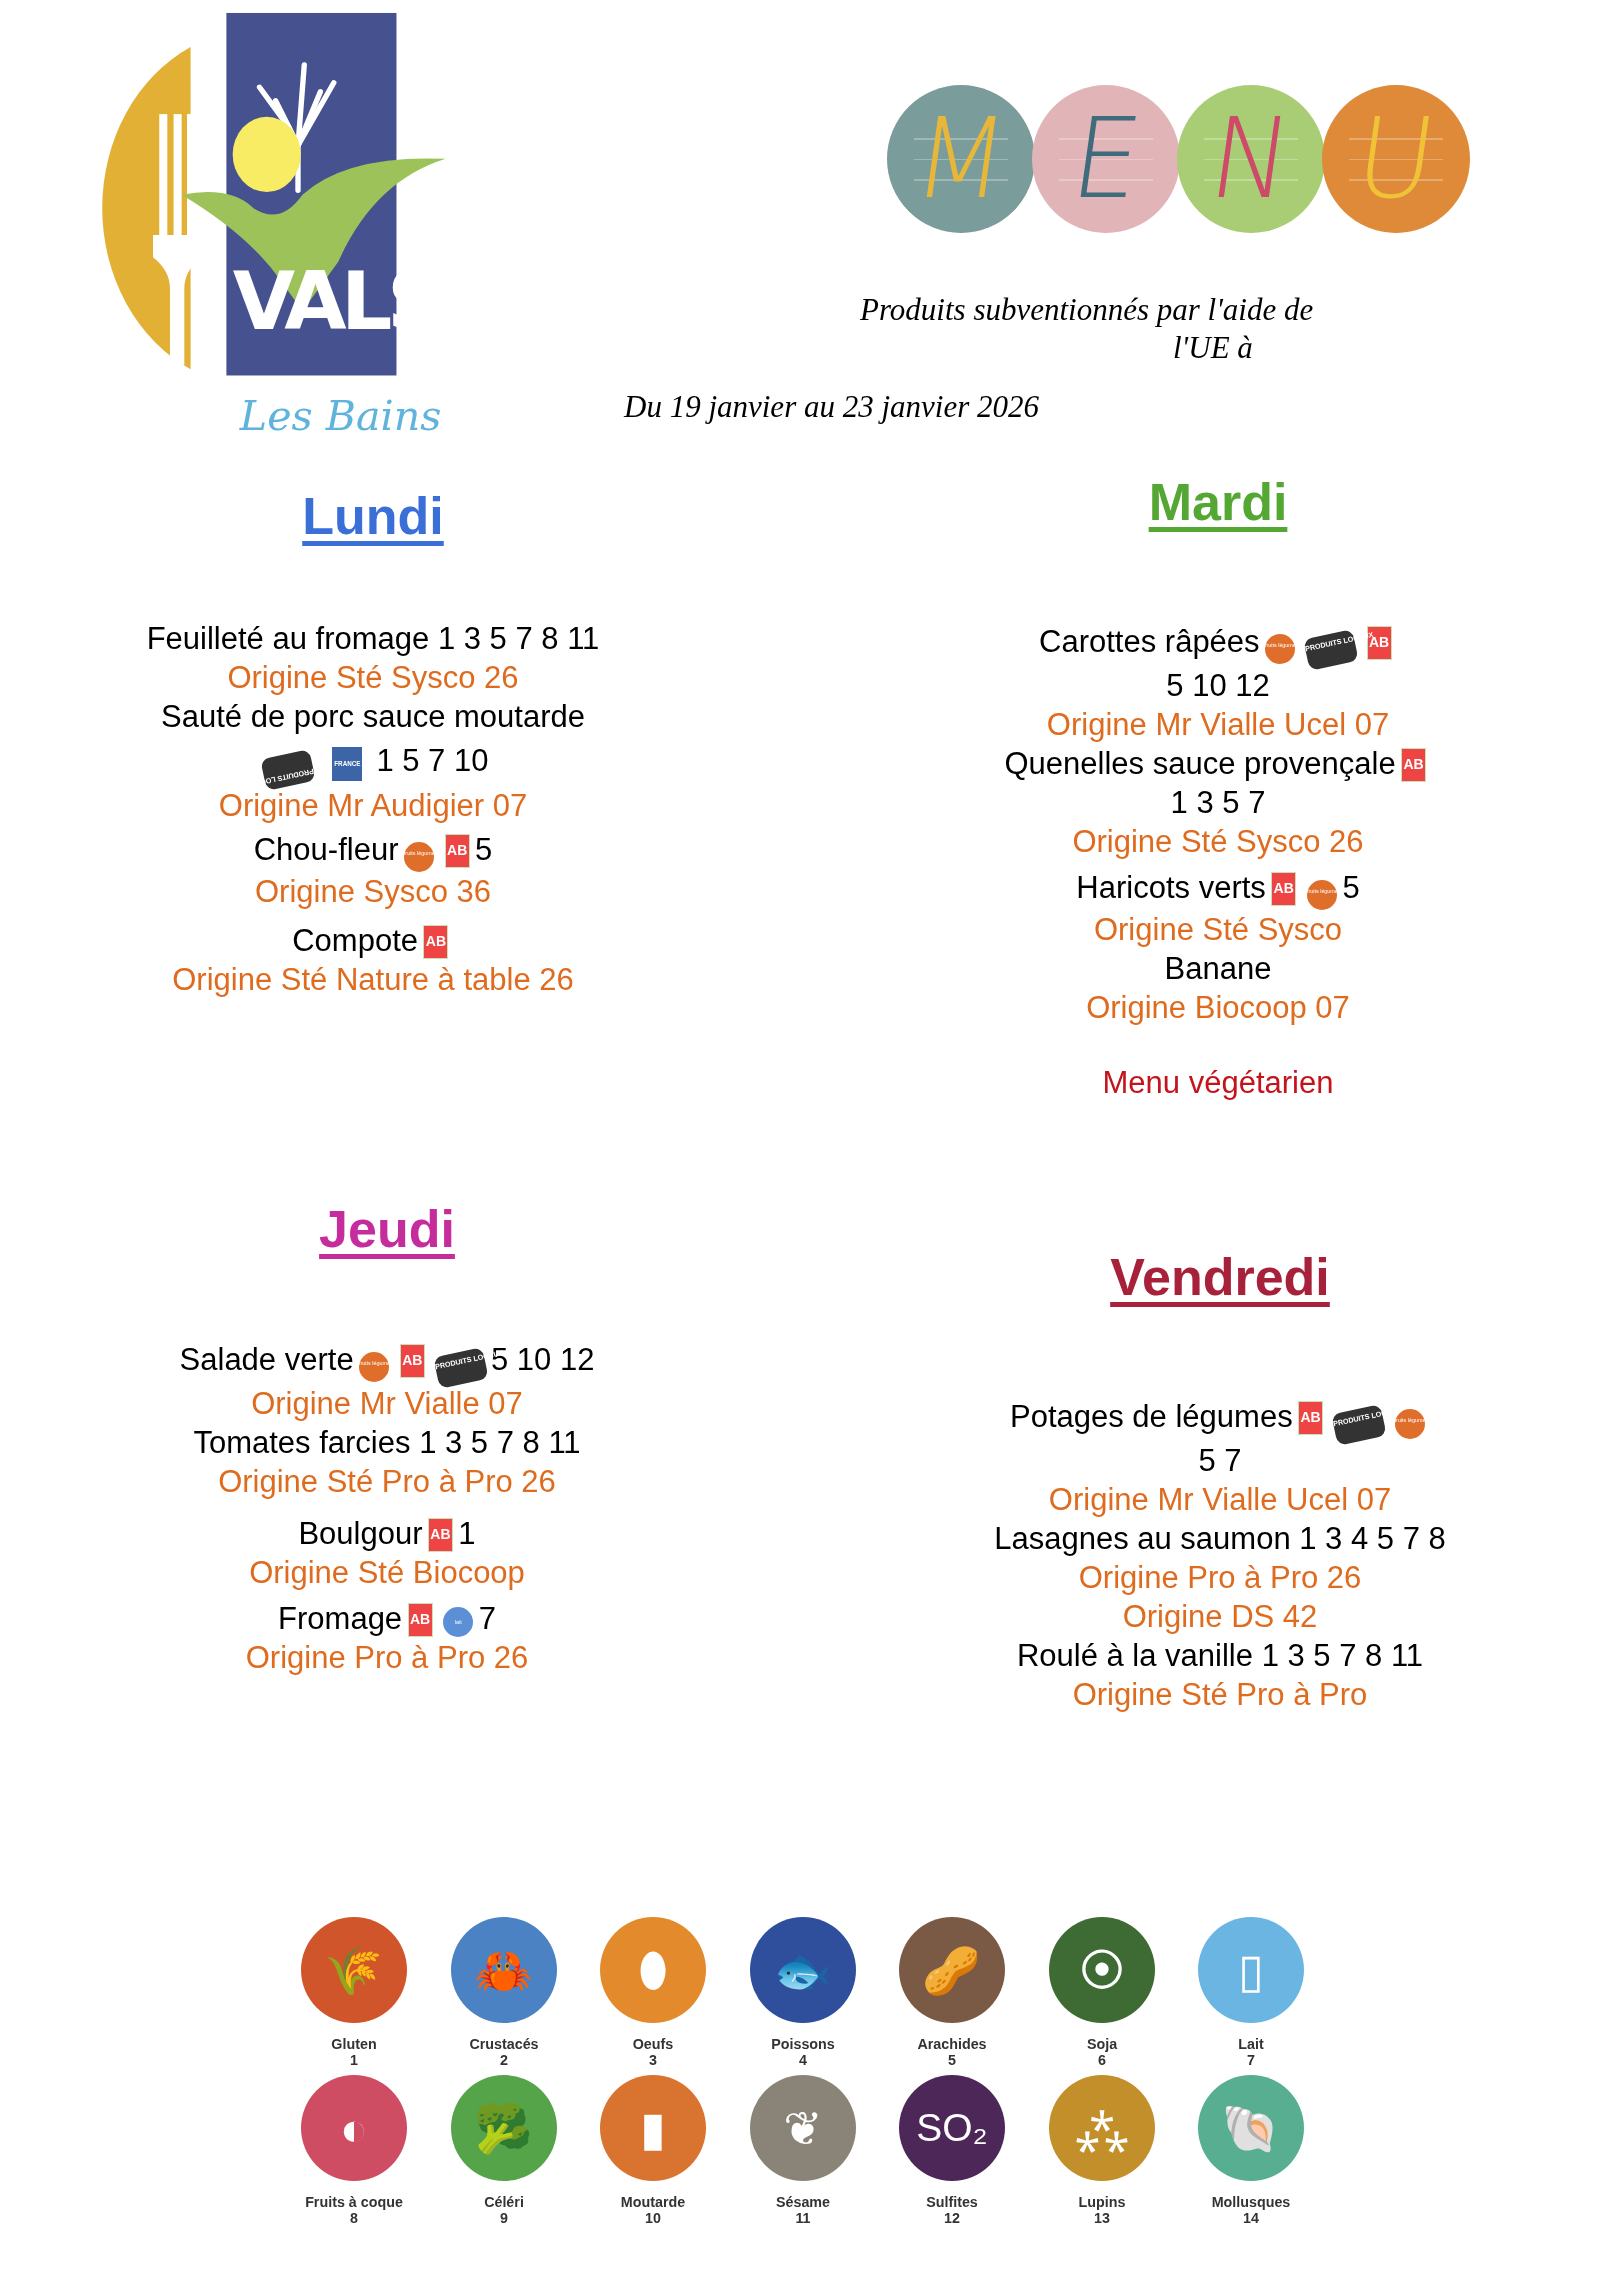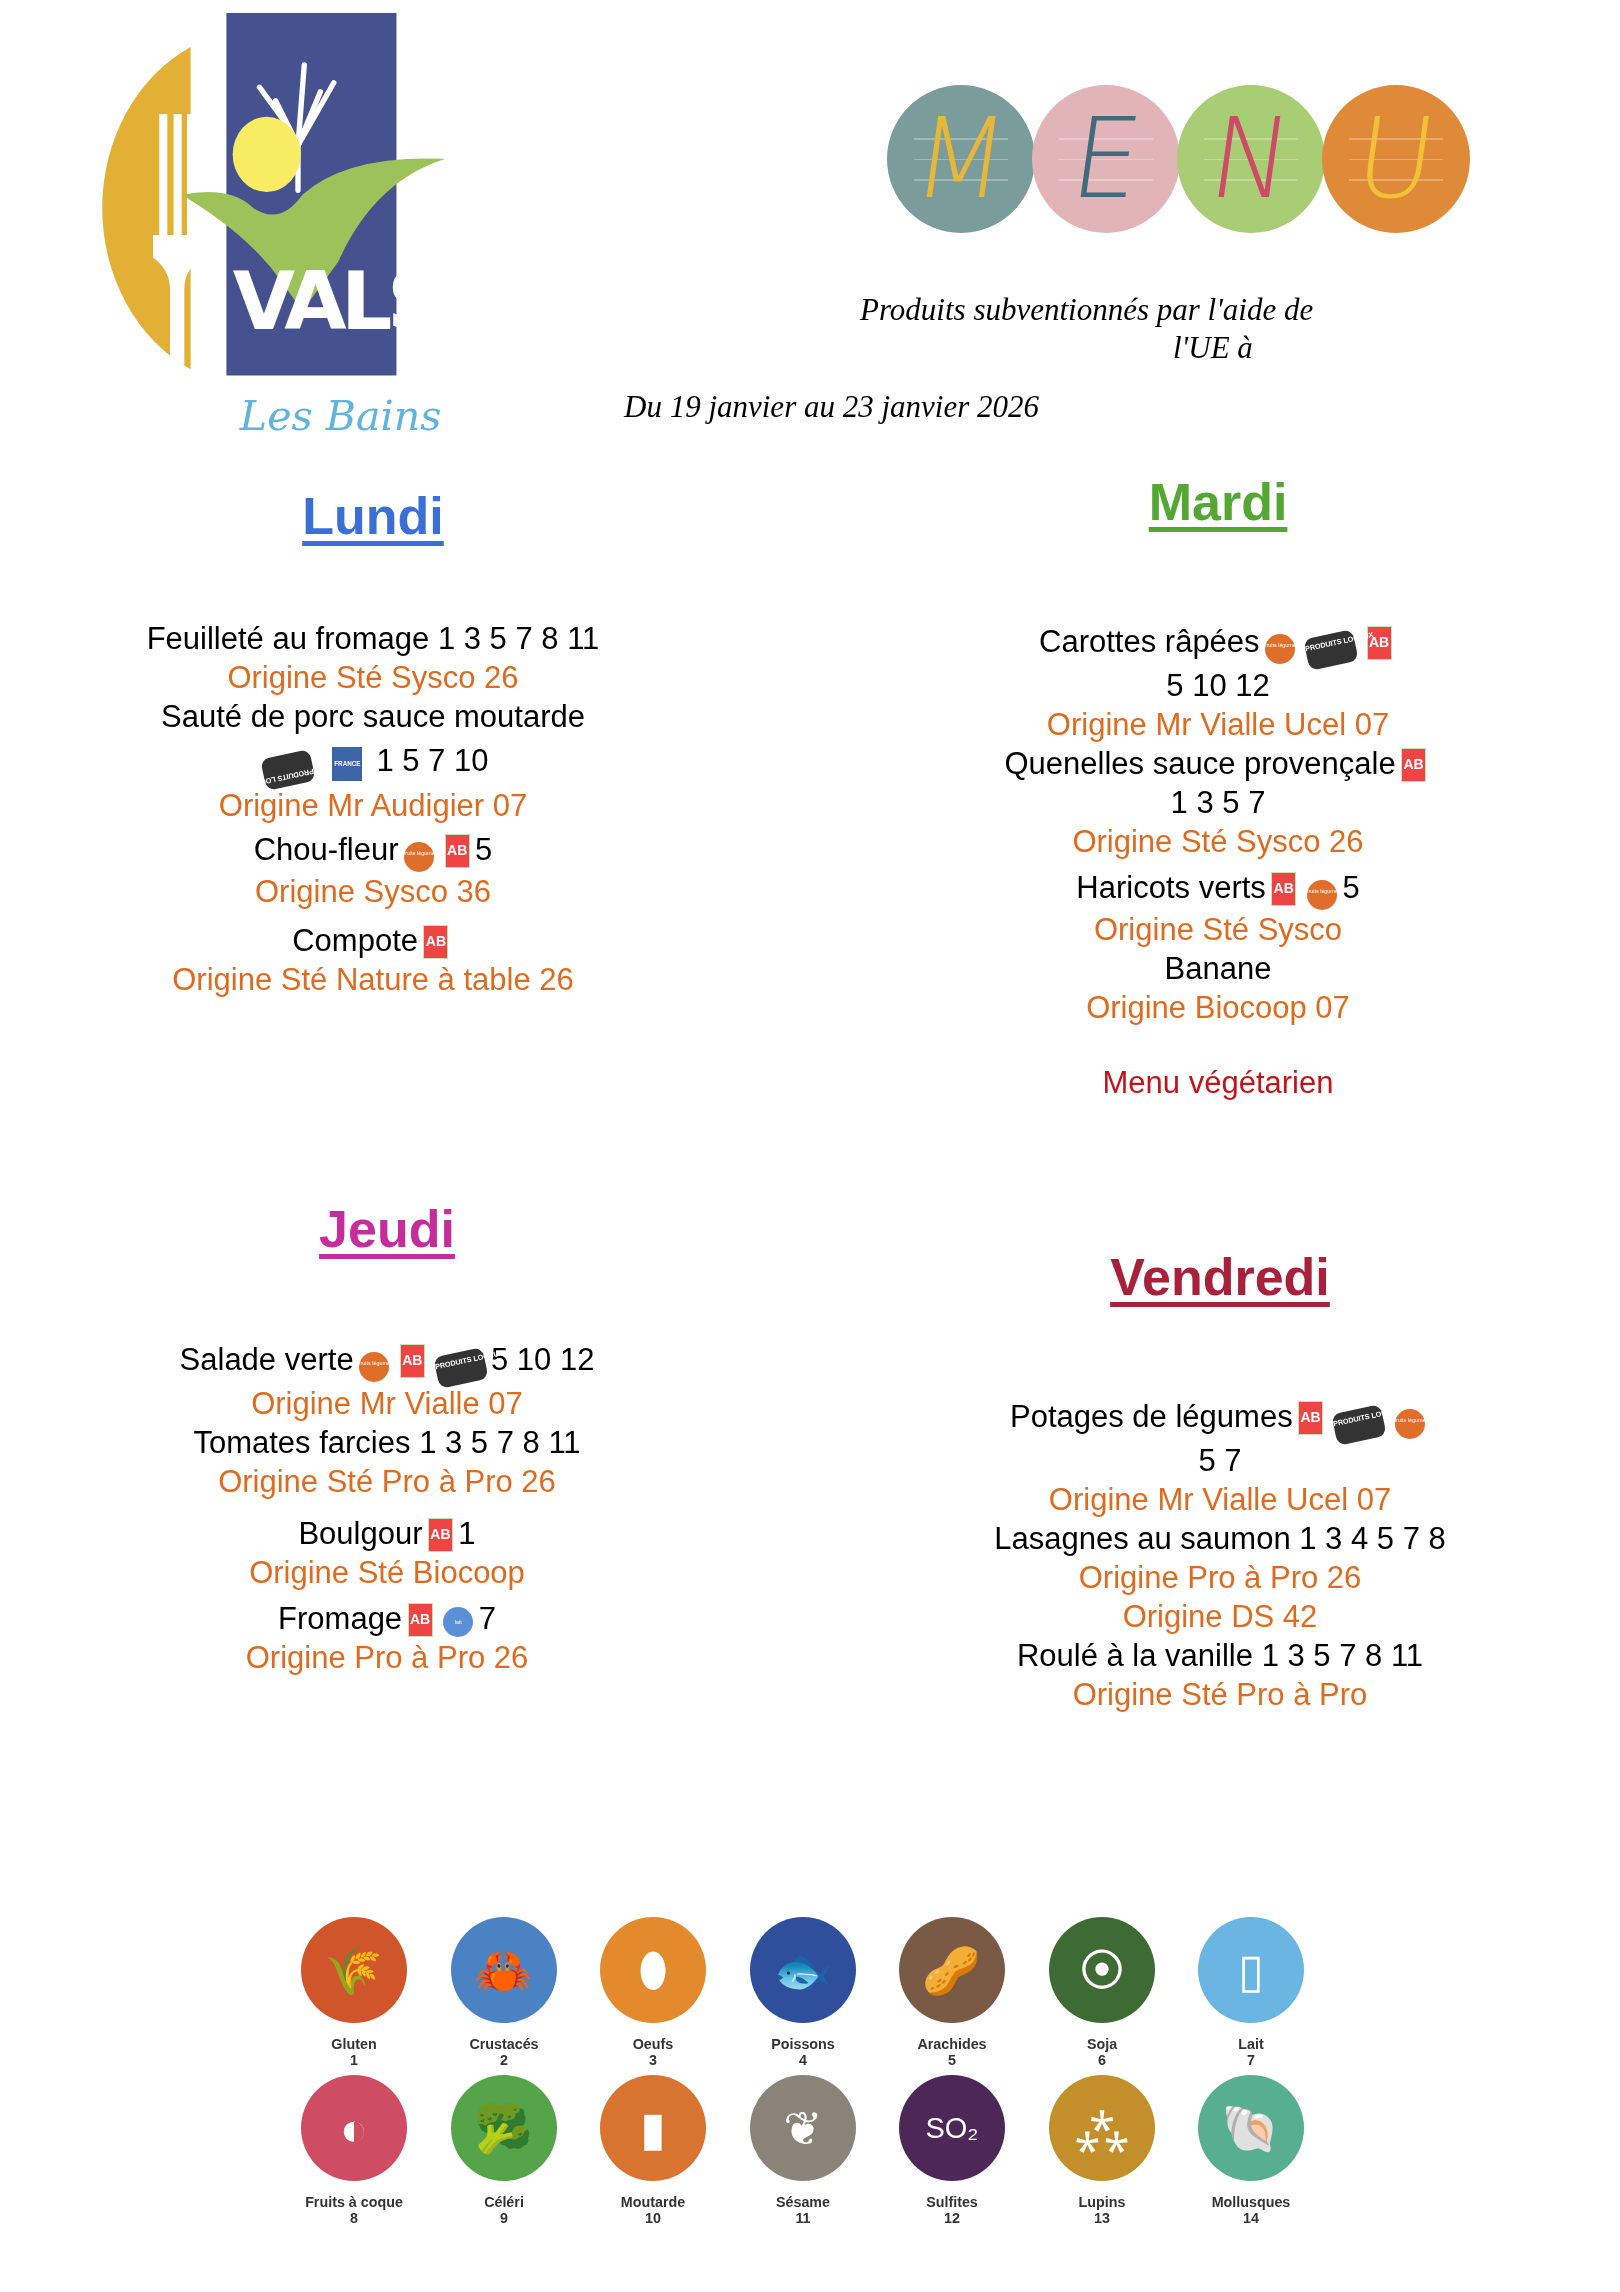--- a/index.html
+++ b/index.html
@@ -221,21 +221,21 @@
       <div class="circ" style="background: rgb(217, 116, 48);">▮</div>
       <div class="name">Moutarde</div>
       <div class="num">10</div>
     </div>
     <div class="al" style="left: 449px; top: 158px;">
       <div class="circ" style="background: rgb(138, 132, 120);">❦</div>
       <div class="name">Sésame</div>
       <div class="num">11</div>
     </div>
     <div class="al" style="left: 598px; top: 158px;">
-      <div class="circ" style="background: rgb(76, 39, 88); font-size: 29px;">SO₂</div>
+      <div class="circ" style="background: rgb(76, 39, 88); font-size: 39px;">SO₂</div>
       <div class="name">Sulfites</div>
       <div class="num">12</div>
     </div>
     <div class="al" style="left: 748px; top: 158px;">
       <div class="circ" style="background: rgb(194, 143, 43);">⁂</div>
       <div class="name">Lupins</div>
       <div class="num">13</div>
     </div>
     <div class="al" style="left: 897px; top: 158px;">
       <div class="circ" style="background: rgb(88, 174, 144);">🐚</div>

